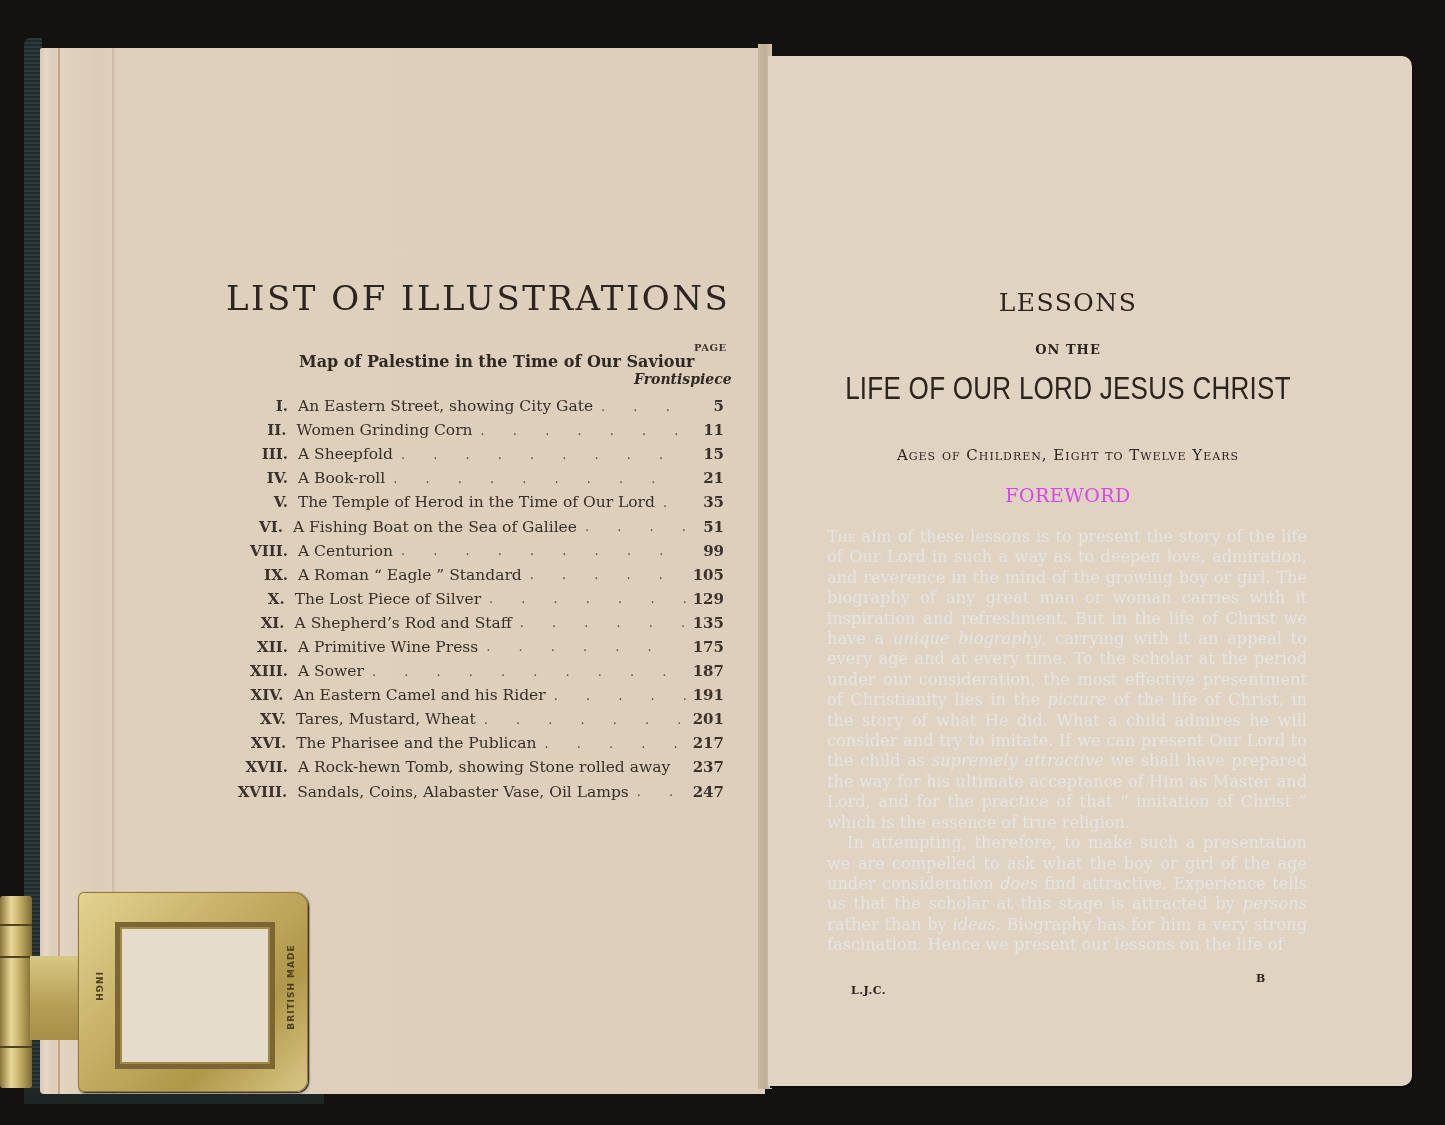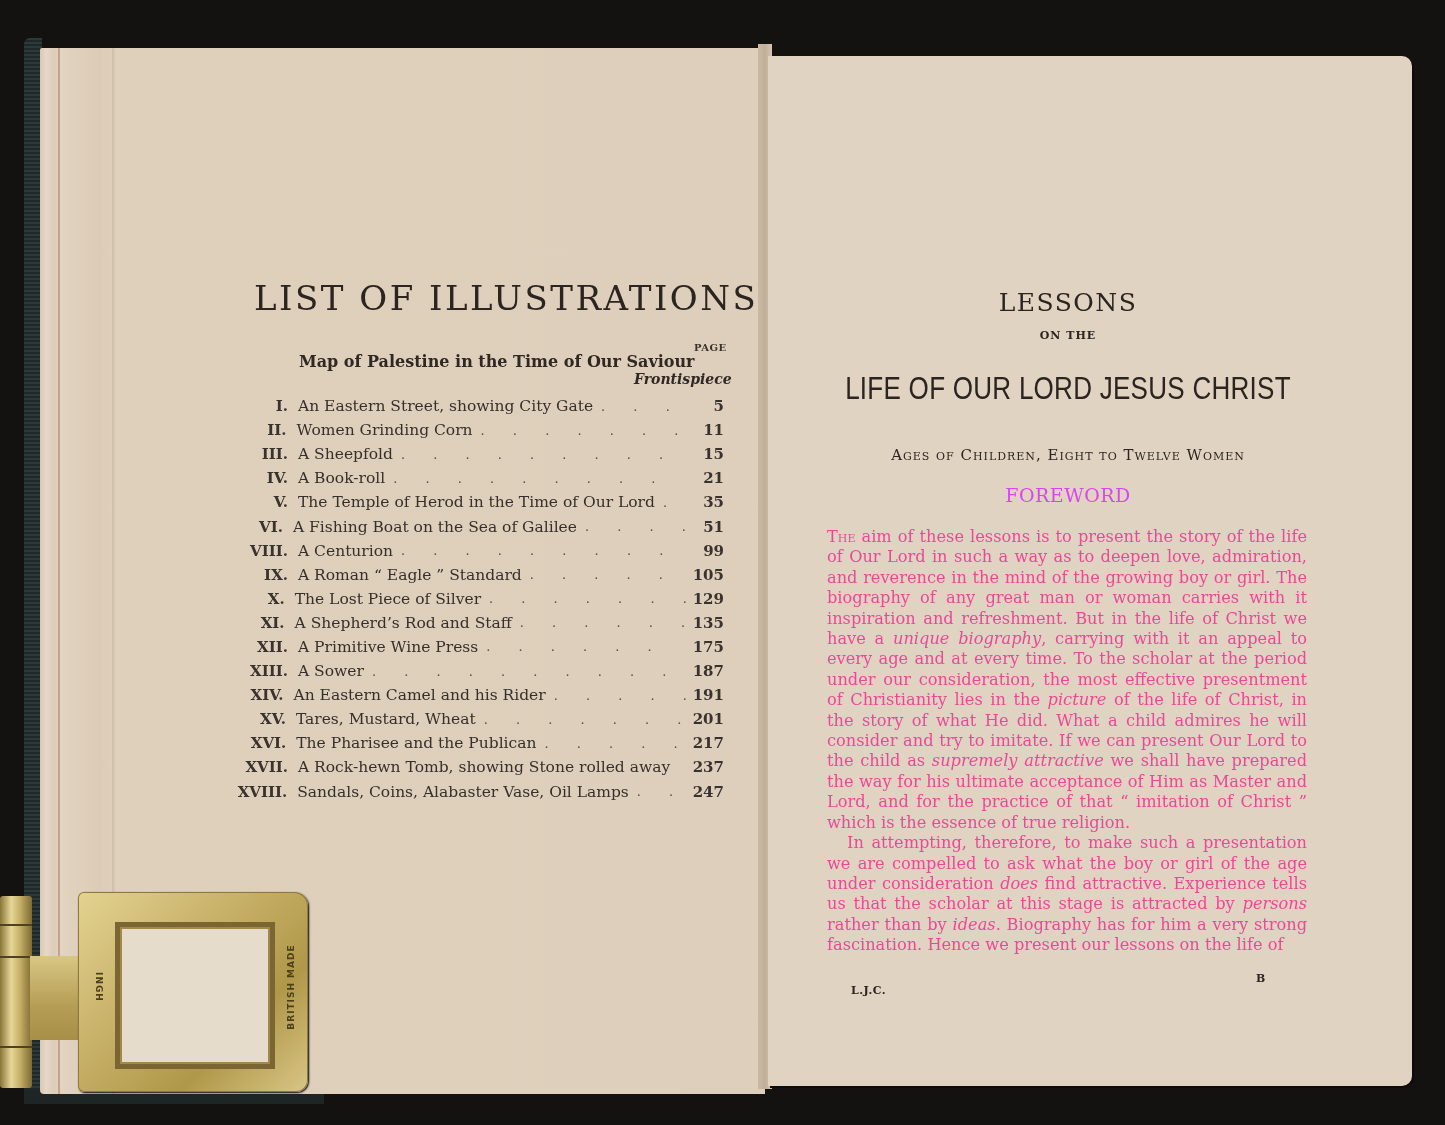--- a/index.html
+++ b/index.html
@@ -39,21 +39,21 @@
     position:absolute; left:768px; top:56px; width:644px; height:1030px;
     background:#e0d3c1;
     border-radius:0 10px 10px 0;
     box-shadow: 2px 2px 0 #0e0c0b;
   }
 
   
   .loi-title {
     position:absolute; left:226px; top:278px; width:500px;
     font-size:34px; letter-spacing:2.5px; font-weight:normal;
-    color:#2b241f; white-space:nowrap;margin-left:28px;
+    color:#2b241f; white-space:nowrap;
   }
   .page-label {
     position:absolute; left:694px; top:342px;
     font-size:10px; font-weight:bold; letter-spacing:0.5px; color:#3a322b;
   }
   .frontis-line {
     position:absolute; left:299px; top:352px;
     font-size:16px; font-weight:bold; color:#2f2823; white-space:nowrap;
   }
   .frontis-page {
@@ -80,40 +80,40 @@
   .ill-page {
     width:40px; text-align:right; font-weight:bold; color:#3a332d; font-size:15px;
   }
 
   
   .lessons {
     position:absolute; left:768px; top:288px; width:600px; text-align:center;
     font-size:25px; letter-spacing:1.5px; color:#2b241f;
   }
   .on-the {
-    position:absolute; left:768px; top:329px; width:600px; text-align:center;
-    font-size:11px; font-weight:bold; letter-spacing:1px; color:#2b241f;
+    position:absolute; left:768px; top:342px; width:600px; text-align:center;
+    font-size:13px; font-weight:bold; letter-spacing:1px; color:#2b241f;
   }
   .life-title {
     position:absolute; left:768px; top:371px; width:600px; text-align:center;
     font-family:"Liberation Sans Narrow","Liberation Sans",sans-serif;
     font-size:31px; color:#2b241f; letter-spacing:0.3px;
     transform:scaleX(0.84); transform-origin:center;
   }
   .ages {
     position:absolute; left:768px; top:446px; width:600px; text-align:center;
     font-size:15px; font-variant:small-caps; letter-spacing:1px; color:#2b241f;
   }
   .foreword {
     position:absolute; left:768px; top:484px; width:600px; text-align:center;
     font-size:19px; color:#d946ef; letter-spacing:0.5px;
   }
   .foreword-body {
     position:absolute; left:827px; top:527px; width:480px;
-    font-size:16.2px; line-height:20.4px; color:#ec4899; text-align:justify;
+    font-size:16.2px; line-height:20.4px; color:#e5e5e5; text-align:justify;
   }
   .foreword-body p { margin:0; }
   .foreword-body p + p { text-indent:20px; }
   .foreword-body .sc { font-variant:small-caps; }
   .foreword-body em { font-style:italic; }
   .sig-left {
     position:absolute; left:851px; top:984px;
     font-size:11px; font-weight:bold; color:#2b241f; letter-spacing:0.5px;
   }
   .sig-right {
@@ -273,21 +273,21 @@
       <span class="ill-num">XVIII.</span>
       <span class="ill-title">Sandals, Coins, Alabaster Vase, Oil Lamps</span>
       <span class="ill-dots">. .</span>
       <span class="ill-page">247</span>
     </li>
   </ul>
 
 <div class="lessons">LESSONS</div>
 <div class="on-the">ON THE</div>
 <div class="life-title">LIFE OF OUR LORD JESUS CHRIST</div>
-<div class="ages">Ages of Children, Eight to Twelve Women</div>
+<div class="ages">Ages of Children, Eight to Twelve Years</div>
 <div class="foreword">FOREWORD</div>
 <div class="foreword-body" id="foreword-body">
     <p><span class="sc">The</span><span> aim of these lessons is to present the story of the life of Our Lord in such a way as to deepen love, admiration, and reverence in the mind of the growing boy or girl.  The biography of any great man or woman carries with it inspiration and refreshment.  But in the life of Christ we have a </span><em>unique biography</em><span>, carrying with it an appeal to every age and at every time.  To the scholar at the period under our consideration, the most effective presentment of Christianity lies in the </span><em>picture</em><span> of the life of Christ, in the story of what He did.  What a child admires he will consider and try to imitate.  If we can present Our Lord to the child as </span><em>supremely attractive</em><span> we shall have prepared the way for his ultimate acceptance of Him as Master and Lord, and for the practice of that “ imitation of Christ ” which is the essence of true religion.</span></p>
     <p><span>In attempting, therefore, to make such a presentation we are compelled to ask what the boy or girl of the age under consideration </span><em>does</em><span> find attractive.  Experience tells us that the scholar at this stage is attracted by </span><em>persons</em><span> rather than by </span><em>ideas</em><span>.  Biography has for him a very strong fascination.  Hence we present our lessons on the life of</span></p>
   </div>
 <div class="sig-left">L.J.C.</div>
 <div class="sig-right">B</div>
 
 <div class="clip-hinge">
   <div class="seg" style="top:28px"></div>

